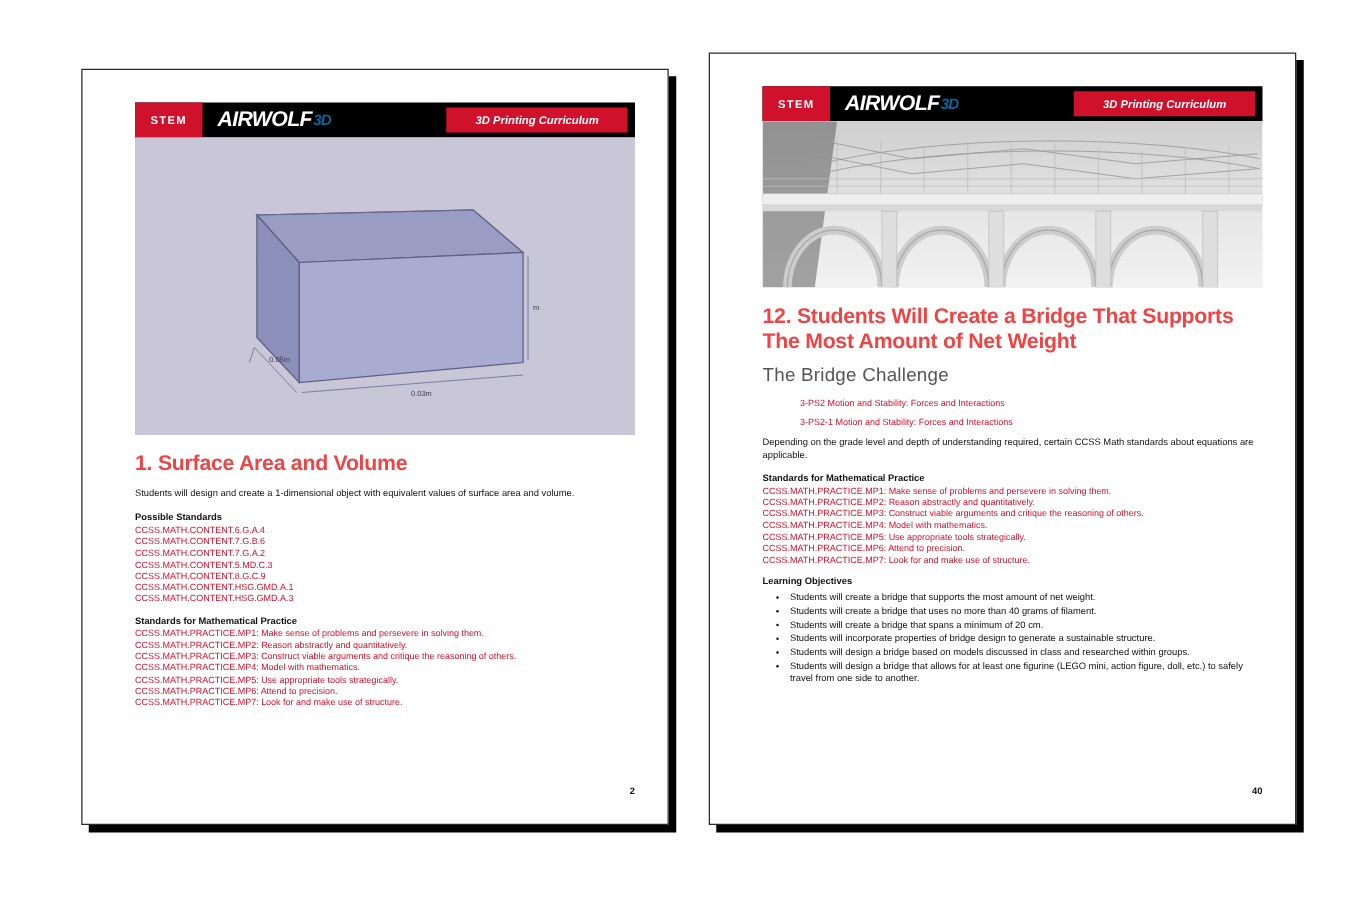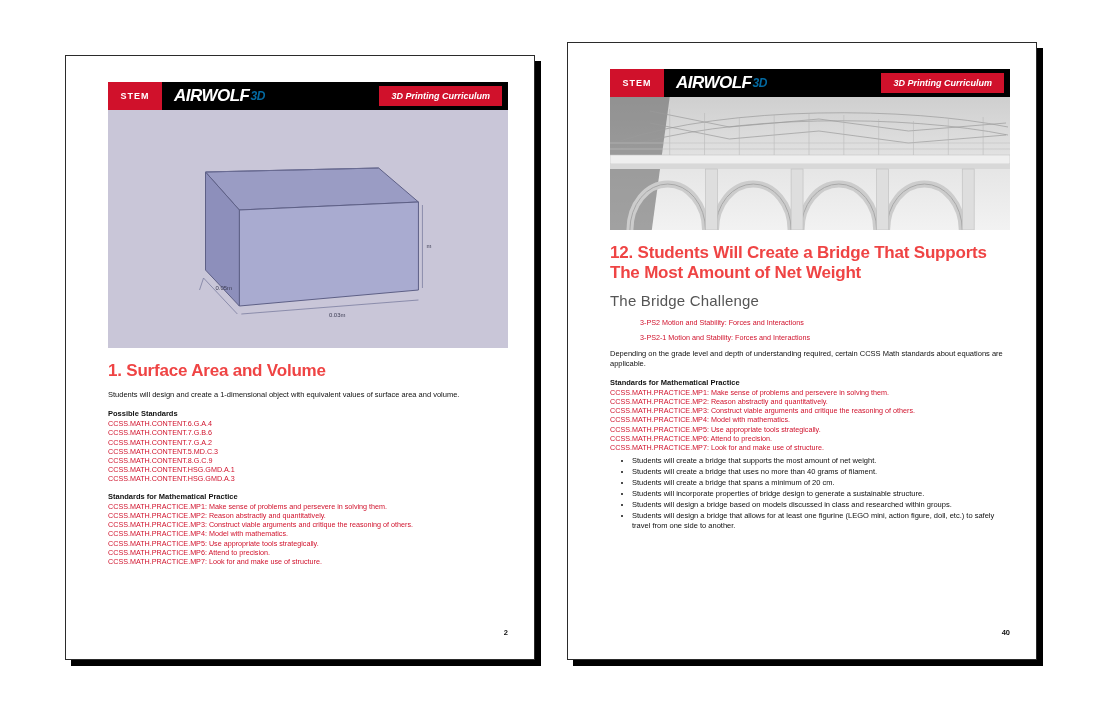--- a/index.html
+++ b/index.html
@@ -83,21 +83,21 @@
   }
   .brand-tag {
     background: #d0112b;
     color: #ffffff;
     font-size: 9px;
     font-weight: bold;
     font-style: italic;
     display: flex;
     align-items: center;
     justify-content: center;
-    padding: 0 12px;
+    padding: 0 23px;
     margin: 4px 6px 4px 0;
     flex: none;
   }
   
   .hero-left {
     position: relative;
     width: 100%;
     height: 238px;
     background: #c9c6d8;
     overflow: hidden;
@@ -313,20 +313,21 @@
 
       <div class="sec-head">Standards for Mathematical Practice</div>
       <div class="std-line">CCSS.MATH.PRACTICE.MP1: Make sense of problems and persevere in solving them.</div>
       <div class="std-line">CCSS.MATH.PRACTICE.MP2: Reason abstractly and quantitatively.</div>
       <div class="std-line">CCSS.MATH.PRACTICE.MP3: Construct viable arguments and critique the reasoning of others.</div>
       <div class="std-line">CCSS.MATH.PRACTICE.MP4: Model with mathematics.</div>
       <div class="std-line">CCSS.MATH.PRACTICE.MP5: Use appropriate tools strategically.</div>
       <div class="std-line">CCSS.MATH.PRACTICE.MP6: Attend to precision.</div>
       <div class="std-line">CCSS.MATH.PRACTICE.MP7: Look for and make use of structure.</div>
 
+      <div class="sec-head">Learning Objectives</div>
       <ul class="bullets">
         <li>Students will create a bridge that supports the most amount of net weight.</li>
         <li>Students will create a bridge that uses no more than 40 grams of filament.</li>
         <li>Students will create a bridge that spans a minimum of 20 cm.</li>
         <li>Students will incorporate properties of bridge design to generate a sustainable structure.</li>
         <li>Students will design a bridge based on models discussed in class and researched within groups.</li>
         <li>Students will design a bridge that allows for at least one figurine (LEGO mini, action figure, doll, etc.) to safely travel from one side to another.</li>
       </ul>
 
       <div class="page-num">40</div>

